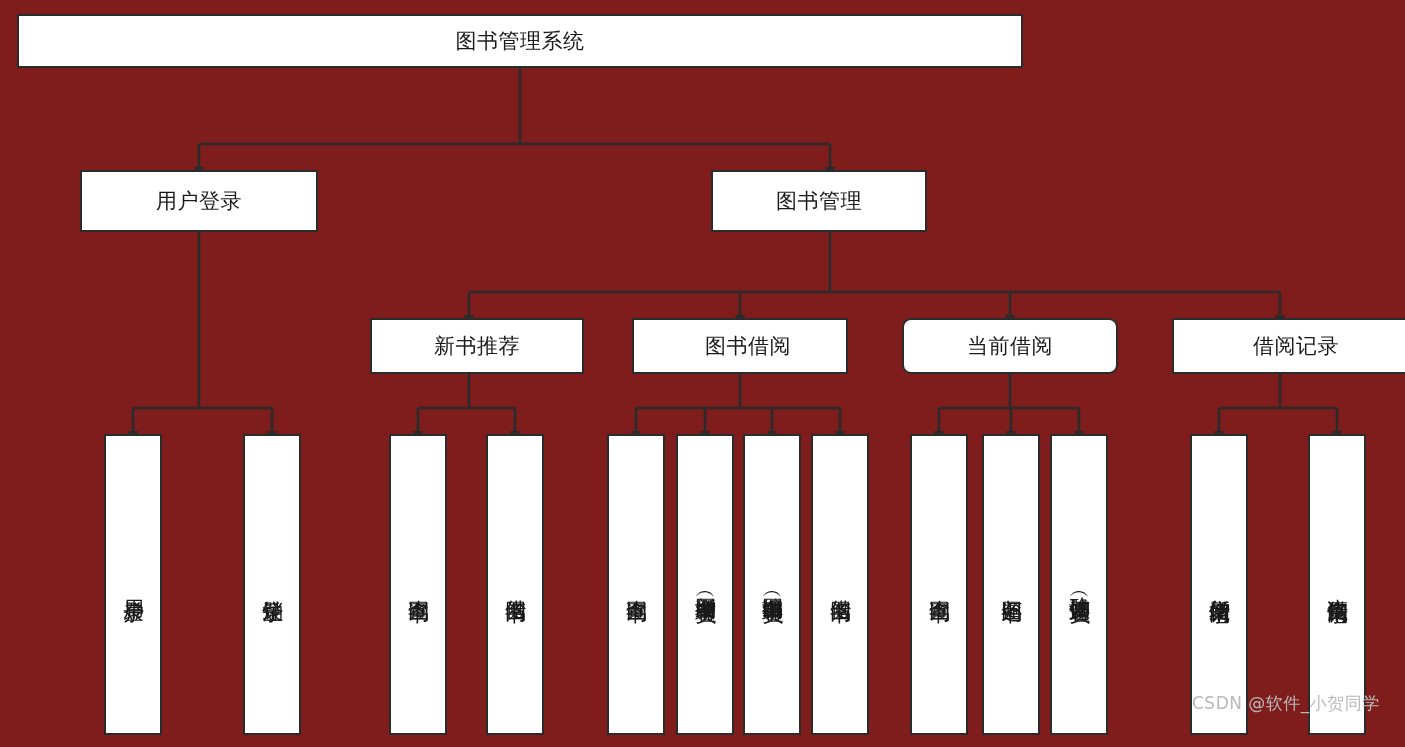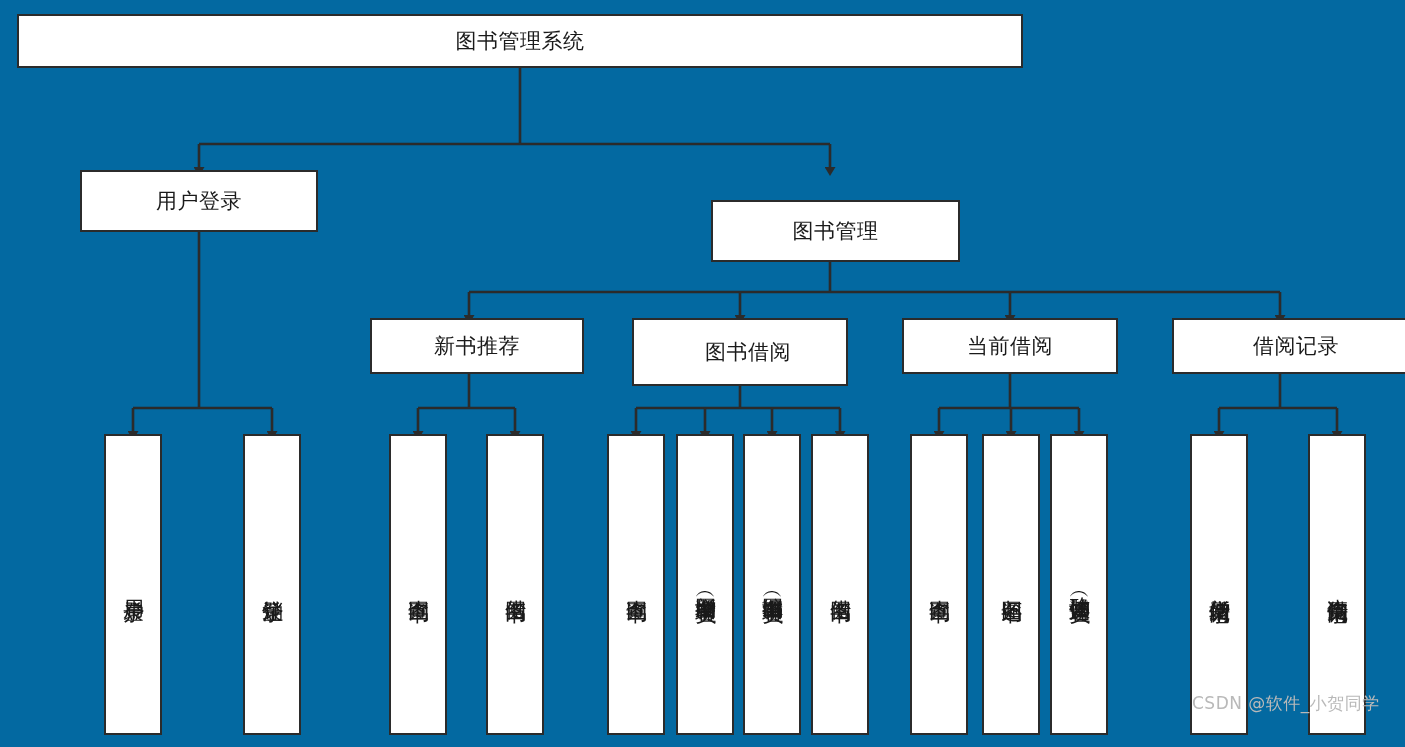--- a/index.html
+++ b/index.html
@@ -8,21 +8,21 @@
     padding: 0;
     background: #ffffff;
   }
   body {
     font-family: "DejaVu Sans", "Liberation Sans", sans-serif;
   }
   #canvas {
     position: relative;
     width: 1405px;
     height: 747px;
-    background: #0369a1;
+    background: #7f1d1d;
     overflow: hidden;
   }
   #wires {
     position: absolute;
     left: 0;
     top: 0;
     width: 1405px;
     height: 747px;
     pointer-events: none;
   }
@@ -117,30 +117,30 @@
       </g>
   </svg>
 
   <div id="nodes">
       <div class="node horiz" style="left: 17px; top: 14px; width: 1006px; height: 54px;">
         <span class="label">图书管理系统</span>
       </div>
       <div class="node horiz" style="left: 80px; top: 170px; width: 238px; height: 62px;">
         <span class="label">用户登录</span>
       </div>
-      <div class="node horiz" style="left: 711px; top: 170px; width: 249px; height: 62px; margin-top: 30px;">
+      <div class="node horiz" style="left: 711px; top: 170px; width: 216px; height: 62px;">
         <span class="label">图书管理</span>
       </div>
       <div class="node horiz" style="left: 370px; top: 318px; width: 214px; height: 56px;">
         <span class="label">新书推荐</span>
       </div>
-      <div class="node horiz" style="left: 632px; top: 318px; width: 216px; height: 68px; padding-left: 16px;">
+      <div class="node horiz" style="left: 632px; top: 318px; width: 216px; height: 56px; padding-left: 16px;">
         <span class="label">图书借阅</span>
       </div>
-      <div class="node horiz" style="left: 902px; top: 318px; width: 216px; height: 56px;">
+      <div class="node horiz" style="left: 902px; top: 318px; width: 216px; height: 56px; border-radius: 9px;">
         <span class="label">当前借阅</span>
       </div>
       <div class="node horiz" style="left: 1172px; top: 318px; width: 248px; height: 56px;">
         <span class="label">借阅记录</span>
       </div>
       <div class="node vert" style="left: 104px; top: 434px; width: 58px; height: 301px;">
         <span class="label">用户登录</span>
       </div>
       <div class="node vert" style="left: 243px; top: 434px; width: 58px; height: 301px;">
         <span class="label">注销登录</span>

